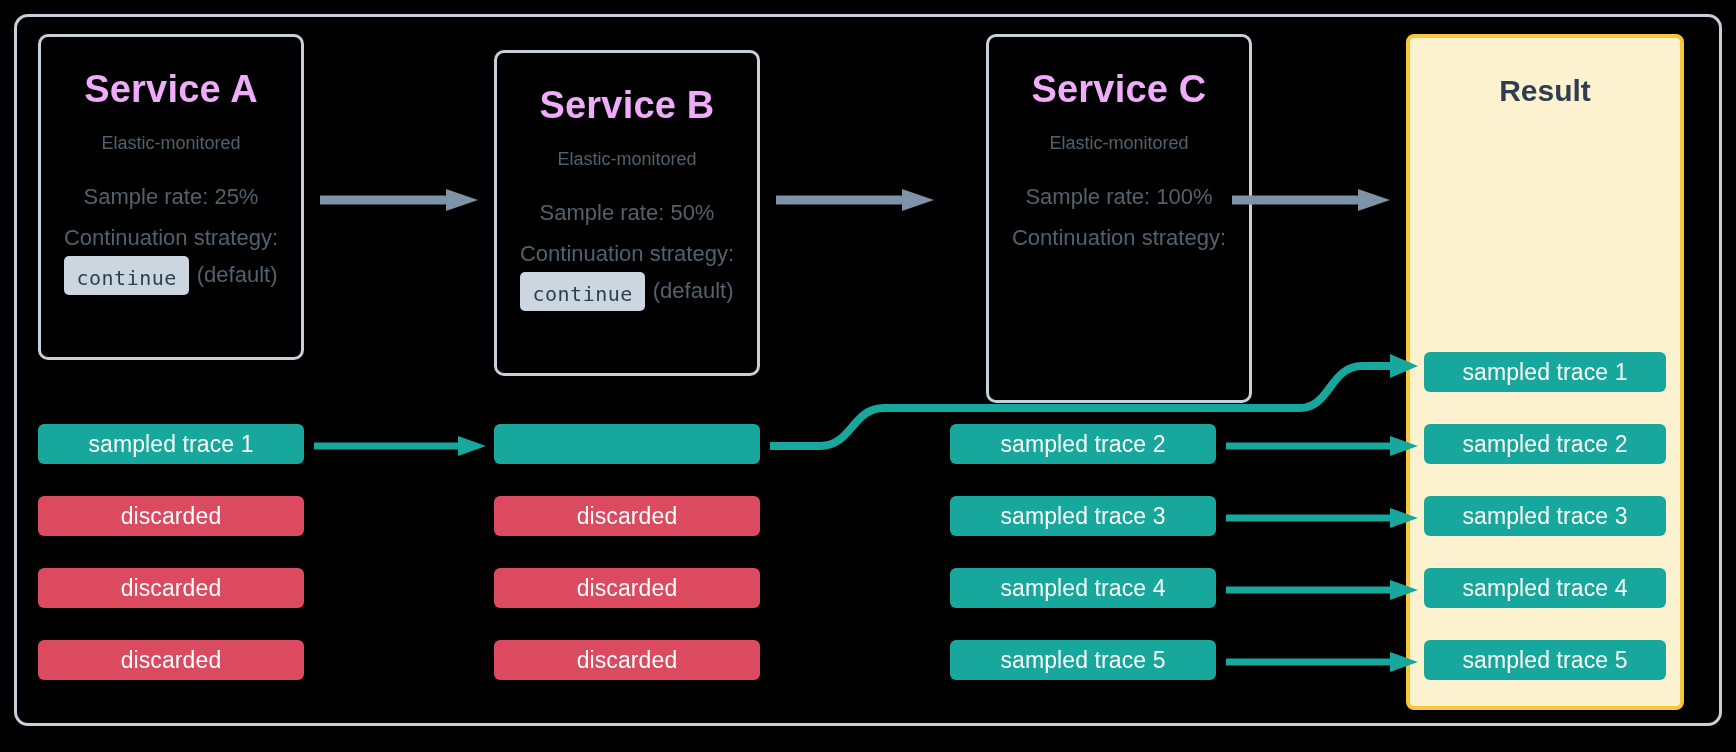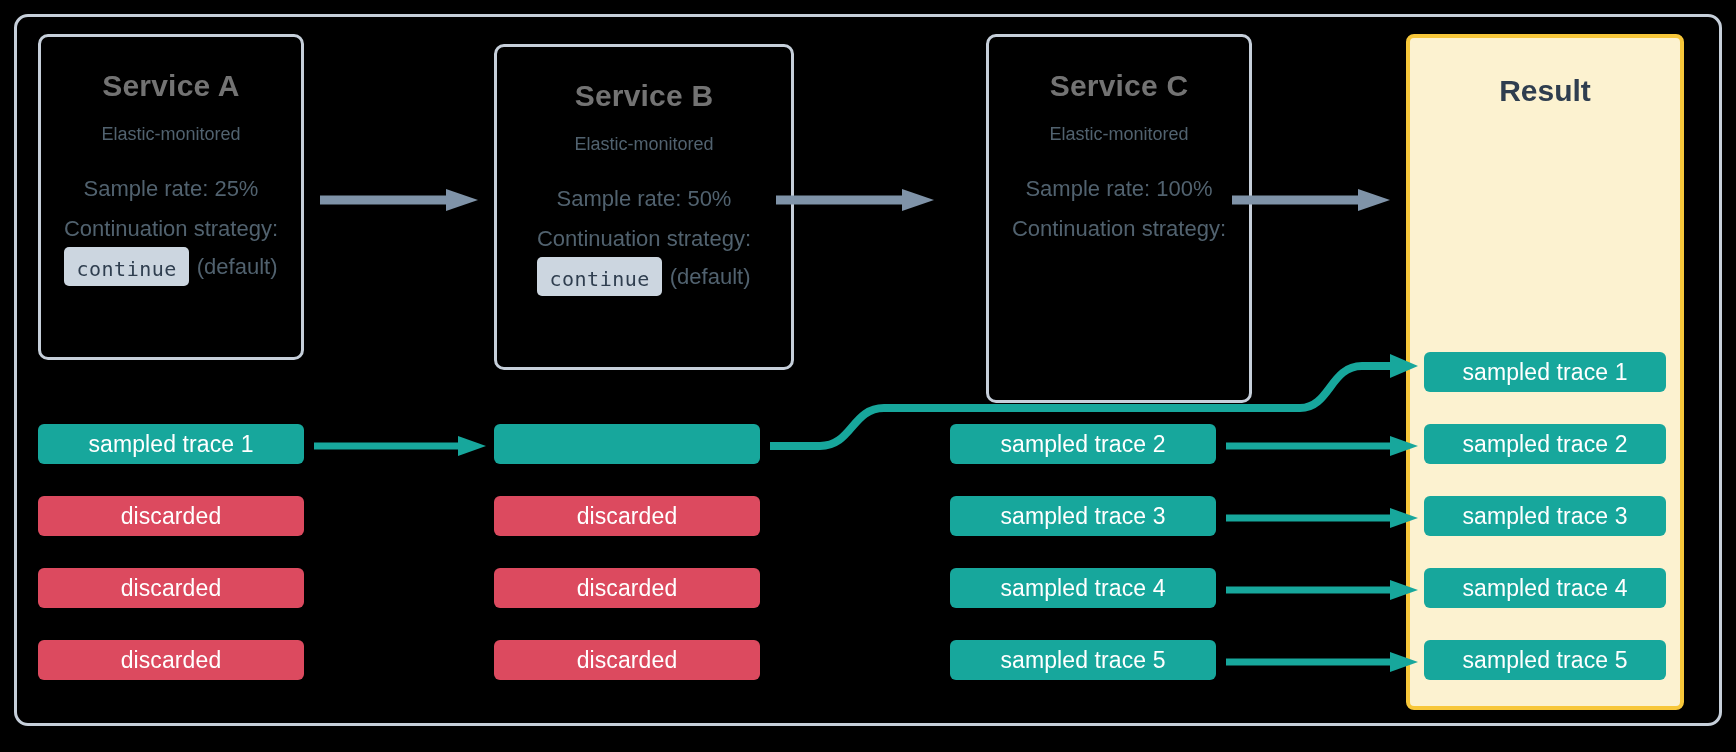--- a/index.html
+++ b/index.html
@@ -33,23 +33,23 @@
   
   .service-card {
     position: absolute;
     box-sizing: border-box;
     border: 3px solid #c6cfda;
     border-radius: 10px;
     text-align: center;
     padding-top: 20px;
   }
   .service-title {
-    font-size: 30px;
+    font-size: 38px;
     font-weight: bold;
-    color: #737373;
+    color: #f0abfc;
     letter-spacing: .2px;
     margin: 12px 0 0 0;
     line-height: 1.1;
   }
   .service-sub {
     font-size: 18px;
     color: #51626f;
     margin-top: 22px;
     line-height: 1.2;
   }
@@ -141,21 +141,21 @@
     <div class="service-title">Service A</div>
     <div class="service-sub">Elastic-monitored</div>
     <div class="service-rate">Sample rate: 25%</div>
     <div class="service-strategy-label">Continuation strategy:</div>
     <div class="strategy-row">
       <span class="code-chip">continue</span>
       <span class="default-note">(default)</span>
     </div>
   </div>
 
-  <div class="service-card" style="left:494px; top:44px; width:300px; height:326px;">
+  <div class="service-card" style="left:494px; top:50px; width:266px; height:326px;">
     <div class="service-title">Service B</div>
     <div class="service-sub">Elastic-monitored</div>
     <div class="service-rate">Sample rate: 50%</div>
     <div class="service-strategy-label">Continuation strategy:</div>
     <div class="strategy-row">
       <span class="code-chip">continue</span>
       <span class="default-note">(default)</span>
     </div>
   </div>
 

